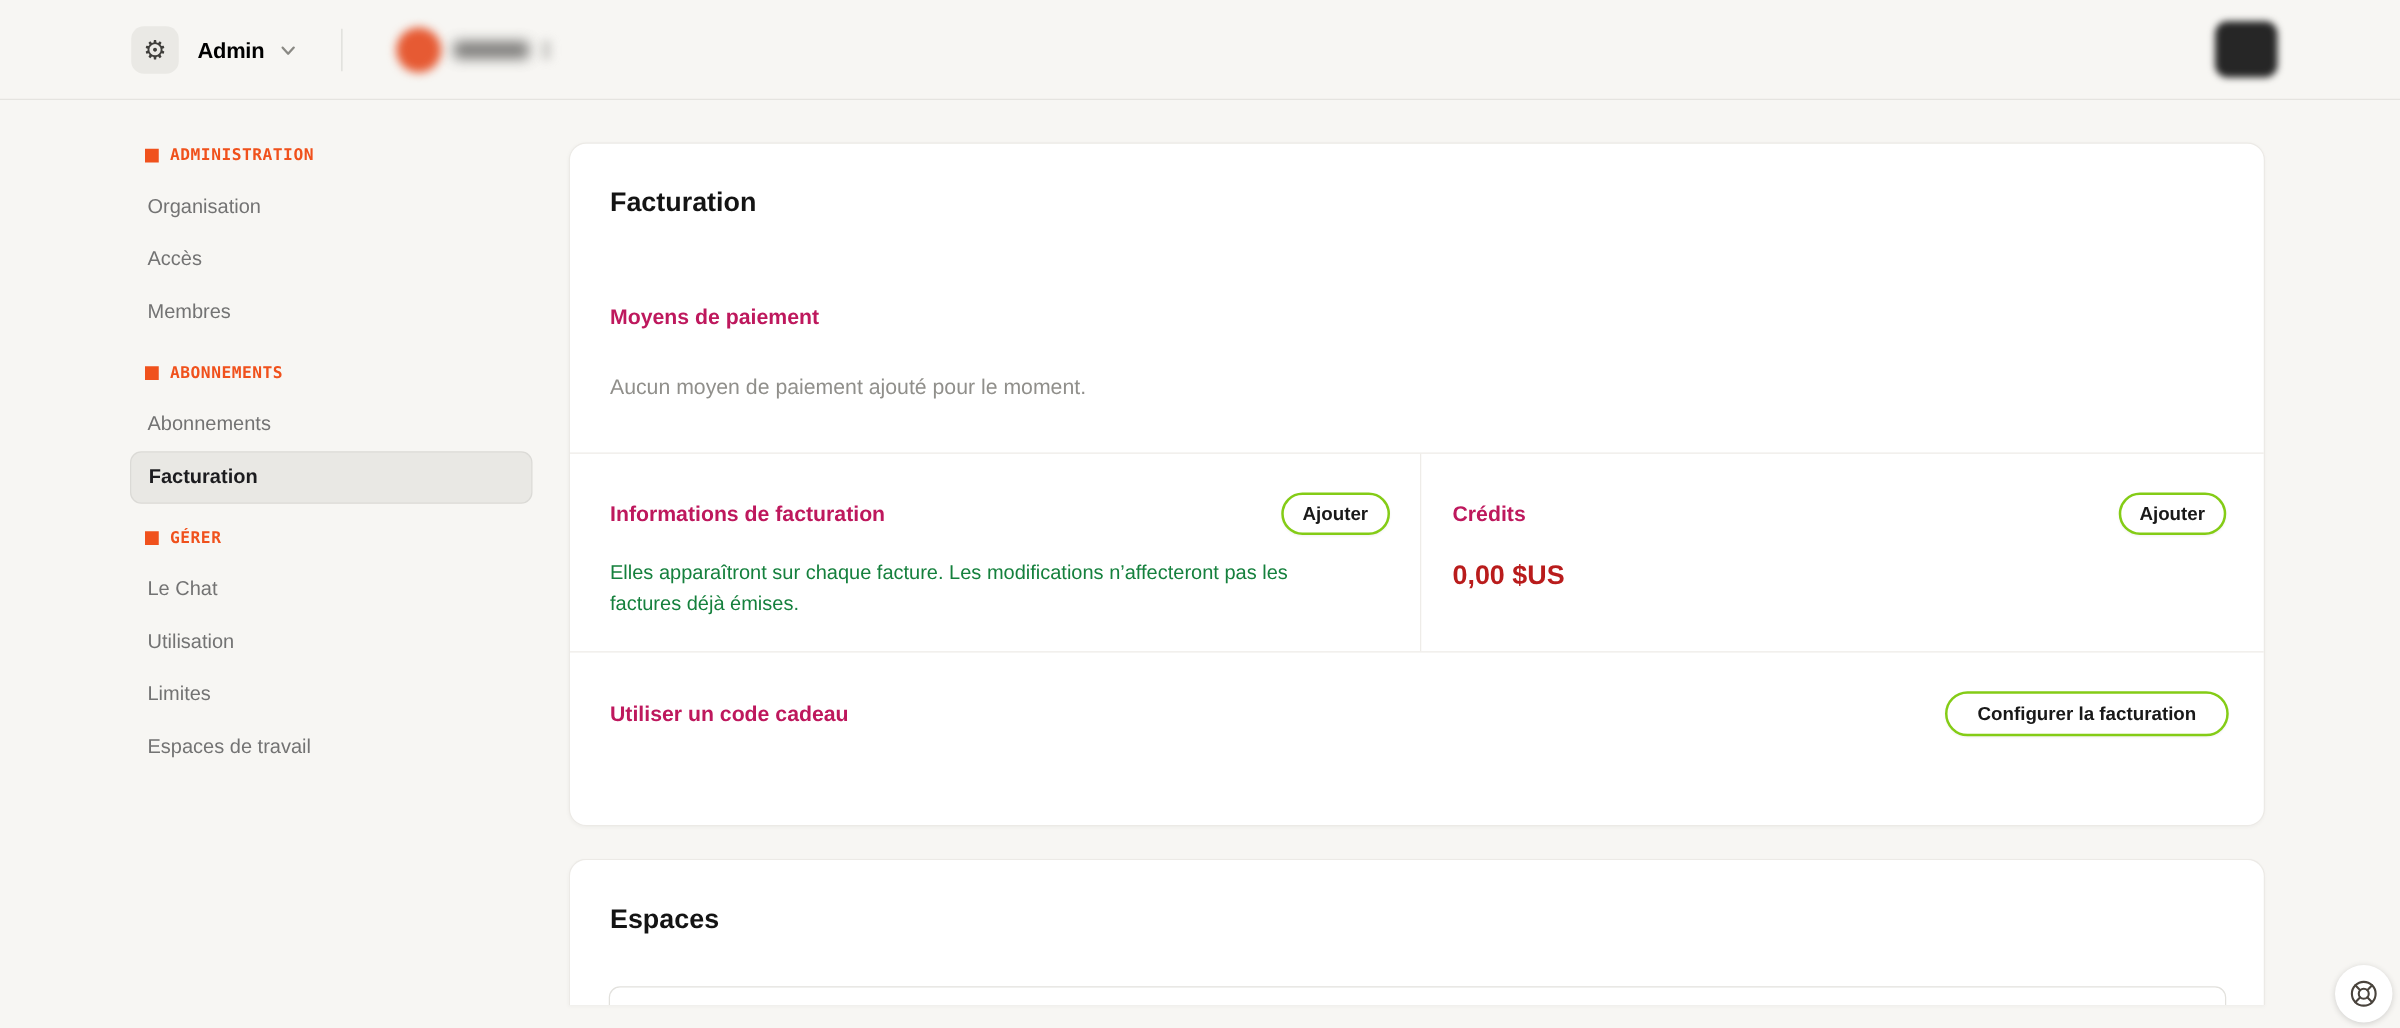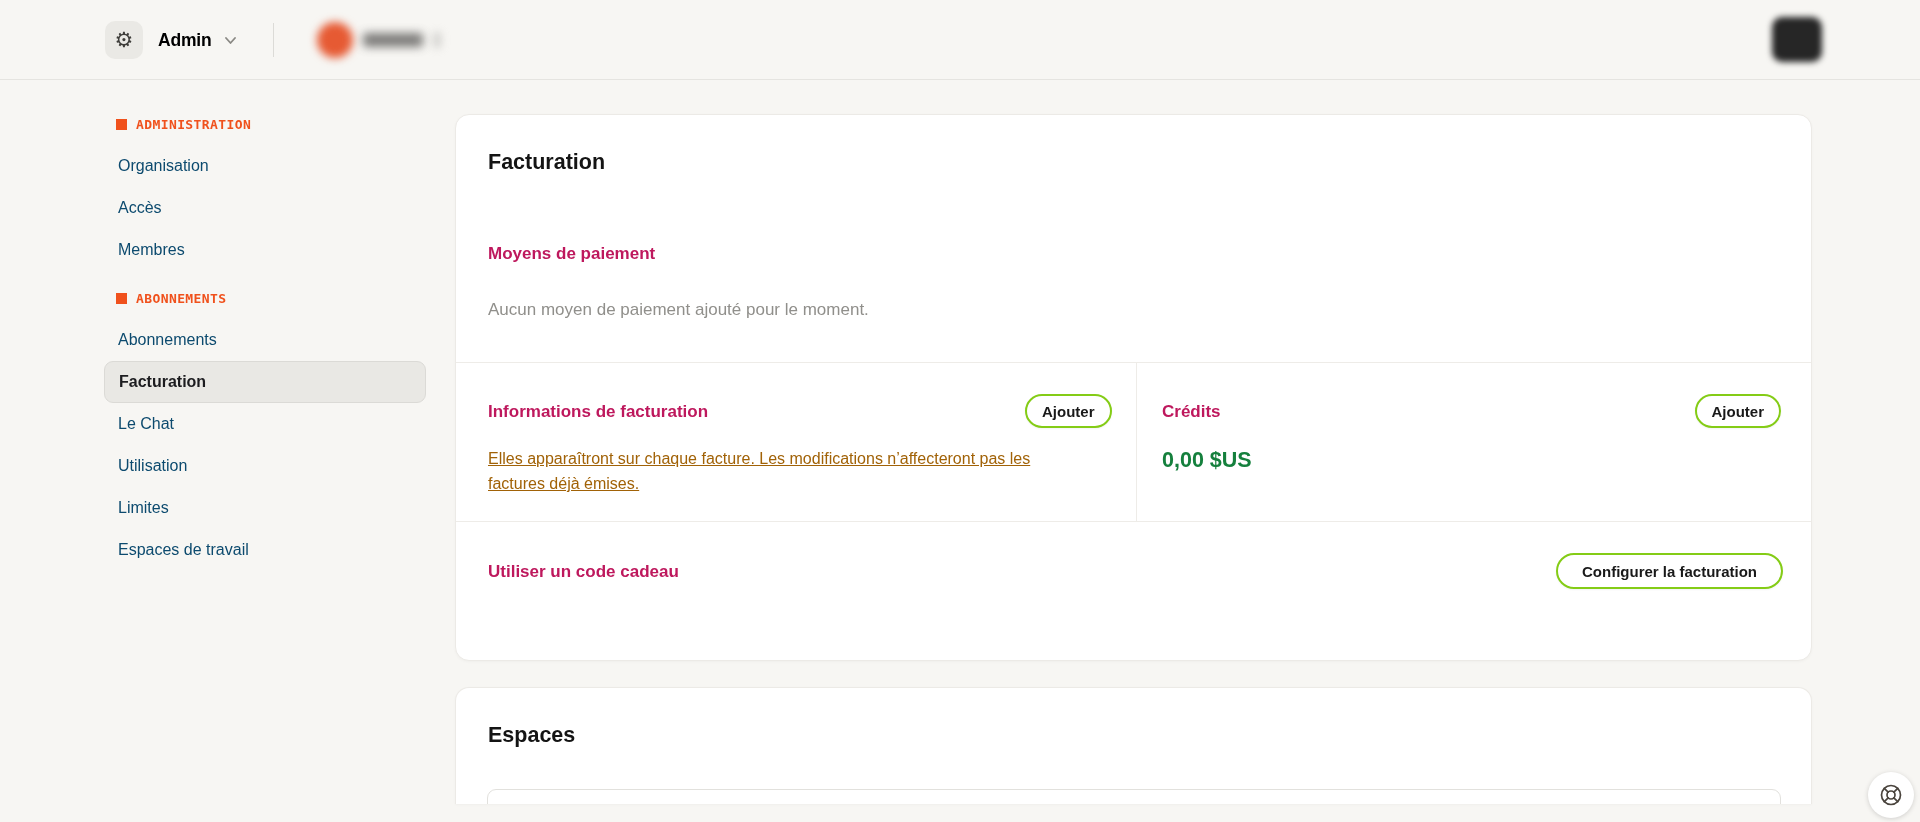--- a/index.html
+++ b/index.html
@@ -51,39 +51,39 @@
   .side-header {
     height:42px; margin-top:6px; display:flex; align-items:center; gap:9px;
     padding-left:12px;
     font-family:"DejaVu Sans Mono", monospace;
     font-size:13px; font-weight:700; letter-spacing:.4px; color:#f0511c;
   }
   .side-header:first-child { margin-top:0; }
   .side-sq { width:11px; height:11px; background:#f0511c; flex:0 0 auto; }
   .side-item {
     height:42px; display:flex; align-items:center; padding:0 14px;
-    font-size:16px; color:#0c4a6e; border-radius:9px; cursor:pointer;
+    font-size:16px; color:#737373; border-radius:9px; cursor:pointer;
   }
   .side-item.selected {
     background:#e9e8e4; border:1px solid #dbdad6; color:#1c1c1f; font-weight:600;
   }
 
   
   .card {
     position:absolute; left:455px; width:1357px; background:#ffffff;
     border:1px solid #eceae6; box-shadow:0 1px 3px rgba(0,0,0,.03);
   }
   .card1 { top:114px; height:547px; border-radius:14px; }
   .card2 { top:687px; height:117px; border-radius:14px 14px 0 0; border-bottom:none; overflow:hidden; }
 
   .card-title { position:absolute; left:32px; font-size:21.5px; font-weight:600; color:#141414; line-height:28px; }
   .sec-title  { position:absolute; font-size:17px; font-weight:600; color:#be185d; line-height:24px; }
   .muted      { position:absolute; font-size:17px; color:#908f8b; line-height:22px; }
-  .desc       { position:absolute; font-size:16px; color:#a16207; line-height:25px;text-decoration:underline; }
-  .amount     { position:absolute; font-size:21.5px; font-weight:700; color:#15803d; line-height:26px; }
+  .desc       { position:absolute; font-size:16px; color:#15803d; line-height:25px; }
+  .amount     { position:absolute; font-size:21.5px; font-weight:700; color:#b91c1c; line-height:26px; }
 
   .hline { position:absolute; left:0; right:0; height:1px; background:#eeece8; }
   .vline { position:absolute; width:1px; background:#eeece8; }
 
   .pill-btn {
     position:absolute; display:inline-flex; align-items:center; justify-content:center;
     background:#ffffff; border:2px solid #84cc16; border-radius:18px;
     font-family:"Liberation Sans", sans-serif;
     font-size:15px; font-weight:600; color:#191919;
     box-shadow:0 1px 2px rgba(0,0,0,.05); cursor:pointer; padding:0 15px; height:34px;
@@ -134,20 +134,24 @@
   <div class="side-item">Accès</div>
   <div class="side-item">Membres</div>
 
   <div class="side-header">
     <span class="side-sq"></span>
     <span>ABONNEMENTS</span>
   </div>
   <div class="side-item">Abonnements</div>
   <div class="side-item selected">Facturation</div>
 
+  <div class="side-header">
+    <span class="side-sq"></span>
+    <span>GÉRER</span>
+  </div>
   <div class="side-item">Le Chat</div>
   <div class="side-item">Utilisation</div>
   <div class="side-item">Limites</div>
   <div class="side-item">Espaces de travail</div>
 </nav>
 
 <section class="card card1">
   <h1 class="card-title" style="top:33px">Facturation</h1>
 
   <h2 class="sec-title" style="left:32px; top:127px">Moyens de paiement</h2>

